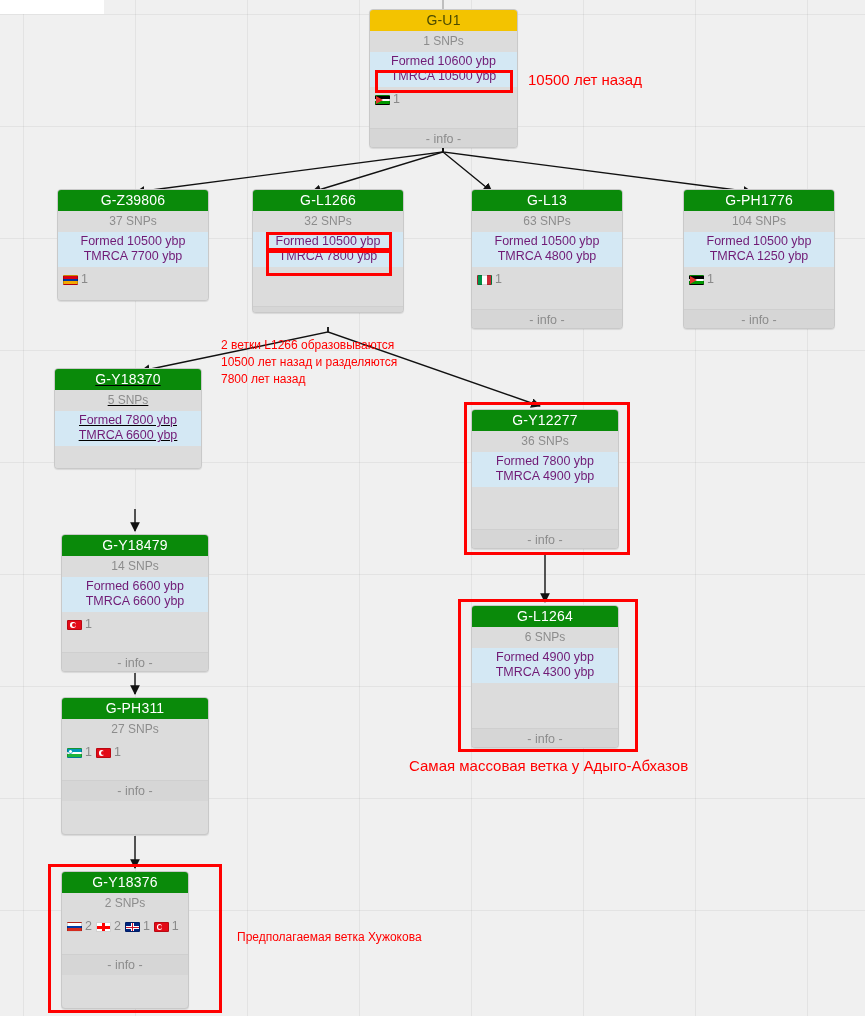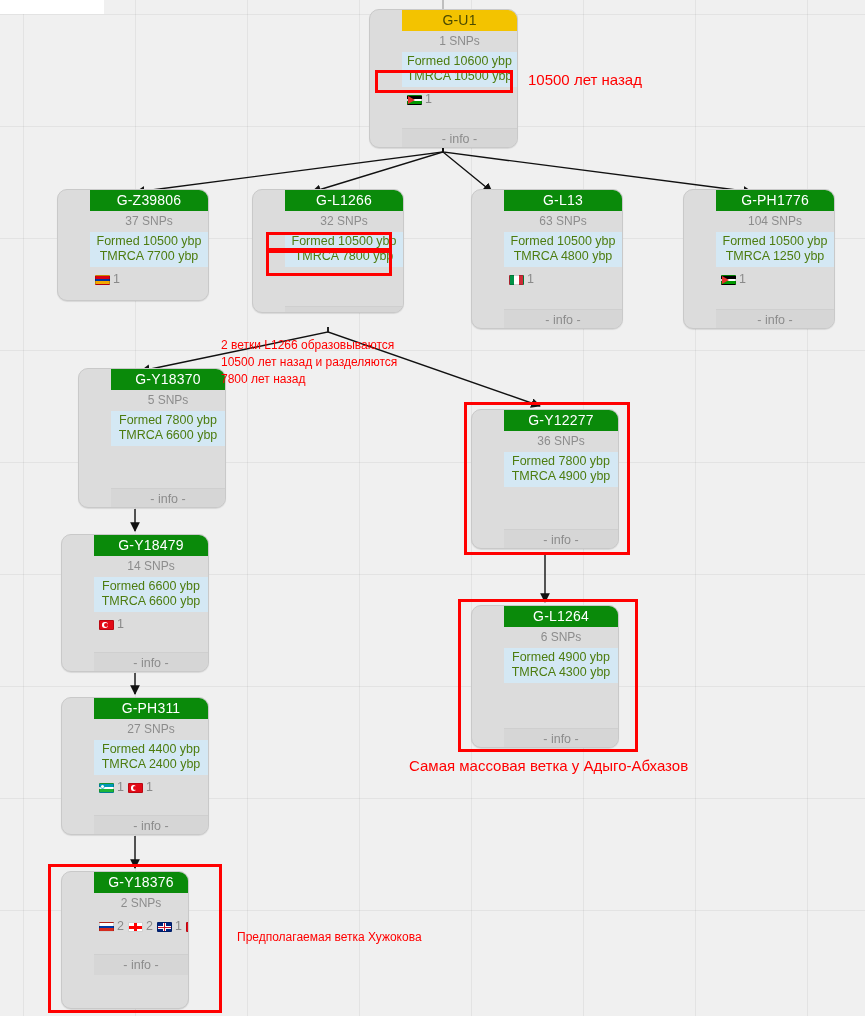--- a/index.html
+++ b/index.html
@@ -20,38 +20,37 @@
   #whitebox{
     position:absolute;left:0;top:0;width:104px;height:14px;
     background:#ffffff;
   }
   svg#edges{position:absolute;left:0;top:0;width:865px;height:1016px;overflow:visible;}
 
   .node{
     position:absolute;
     background:#dcdcdc;
     border:1px solid #c9c9c9;
-    border-radius:10px;
+    border-radius:4px;
     box-sizing:border-box;
     box-shadow:0 1px 1px rgba(0,0,0,0.10);
     overflow:hidden;
-    padding-left:32px;
   }
   .node .hdr{
     background:#0a8a0a;color:#ffffff;text-align:center;
     font-size:14px;line-height:21px;height:21px;font-weight:400;
     letter-spacing:.2px;
   }
   .node.root .hdr{background:#f3c300;color:#4a4a00;}
   .node .snps{
     text-align:center;color:#8c8c8c;font-size:12px;line-height:21px;height:21px;
     background:#dcdcdc;
   }
   .node .ages{
-    background:#d4e8f4;color:#4d7c0f;font-size:12.5px;line-height:15px;
+    background:#d4e8f4;color:#701a75;font-size:12.5px;line-height:15px;
     text-align:center;padding:2px 0 3px 0;
   }
   .node .flags{
     height:22px;display:flex;align-items:center;gap:4px;padding:1px 0 0 5px;
     background:#dcdcdc;
   }
   .node .flags .fitem{display:flex;align-items:center;gap:3px;}
   .node .flags .cnt{color:#8a8a8a;font-size:12.5px;line-height:12px;}
   .node .spacer{background:#dcdcdc;}
   .node .info{
@@ -187,21 +186,21 @@
       </div>
       <div class="flags">
         <span class="fitem">
           <span><span class="flag f-ps"></span></span>
           <span class="cnt">1</span>
         </span>
       </div>
       <div class="spacer" style="height:19px"></div>
       <div class="info">- info -</div>
     </div>
-    <div class="node" style="left: 78px; top: 368px; width: 148px; height: 140px;">
+    <div class="node" style="left: 54px; top: 368px; width: 148px; height: 101px; text-decoration: underline;">
       <div class="hdr">G-Y18370</div>
       <div class="snps">5 SNPs</div>
       <div class="ages">
         <div>Formed 7800 ybp</div>
         <div>TMRCA 6600 ybp</div>
       </div>
       <div class="flags"></div>
       <div class="spacer" style="height:19px"></div>
       <div class="info">- info -</div>
     </div>
@@ -217,24 +216,20 @@
           <span><span class="flag f-tr"></span></span>
           <span class="cnt">1</span>
         </span>
       </div>
       <div class="spacer" style="height:17px"></div>
       <div class="info">- info -</div>
     </div>
     <div class="node" style="left: 61px; top: 697px; width: 148px; height: 138px;">
       <div class="hdr">G-PH311</div>
       <div class="snps">27 SNPs</div>
-      <div class="ages">
-        <div>Formed 4400 ybp</div>
-        <div>TMRCA 2400 ybp</div>
-      </div>
       <div class="flags">
         <span class="fitem">
           <span><span class="flag f-uz"></span></span>
           <span class="cnt">1</span>
         </span>
         <span class="fitem">
           <span><span class="flag f-tr"></span></span>
           <span class="cnt">1</span>
         </span>
       </div>

